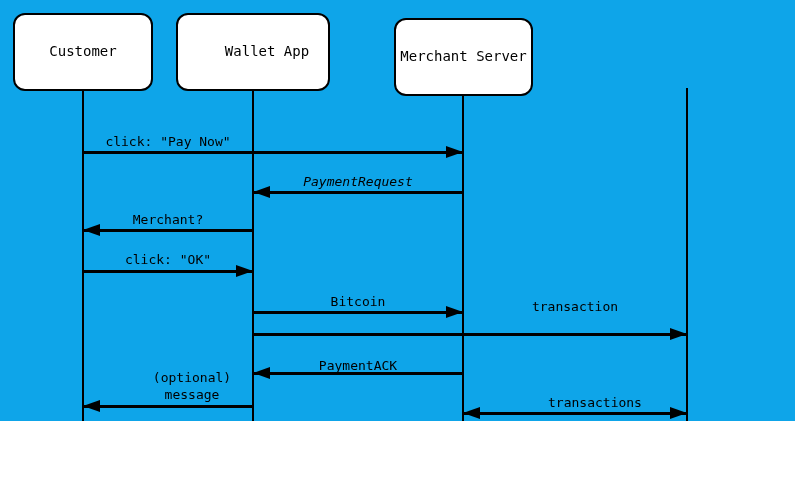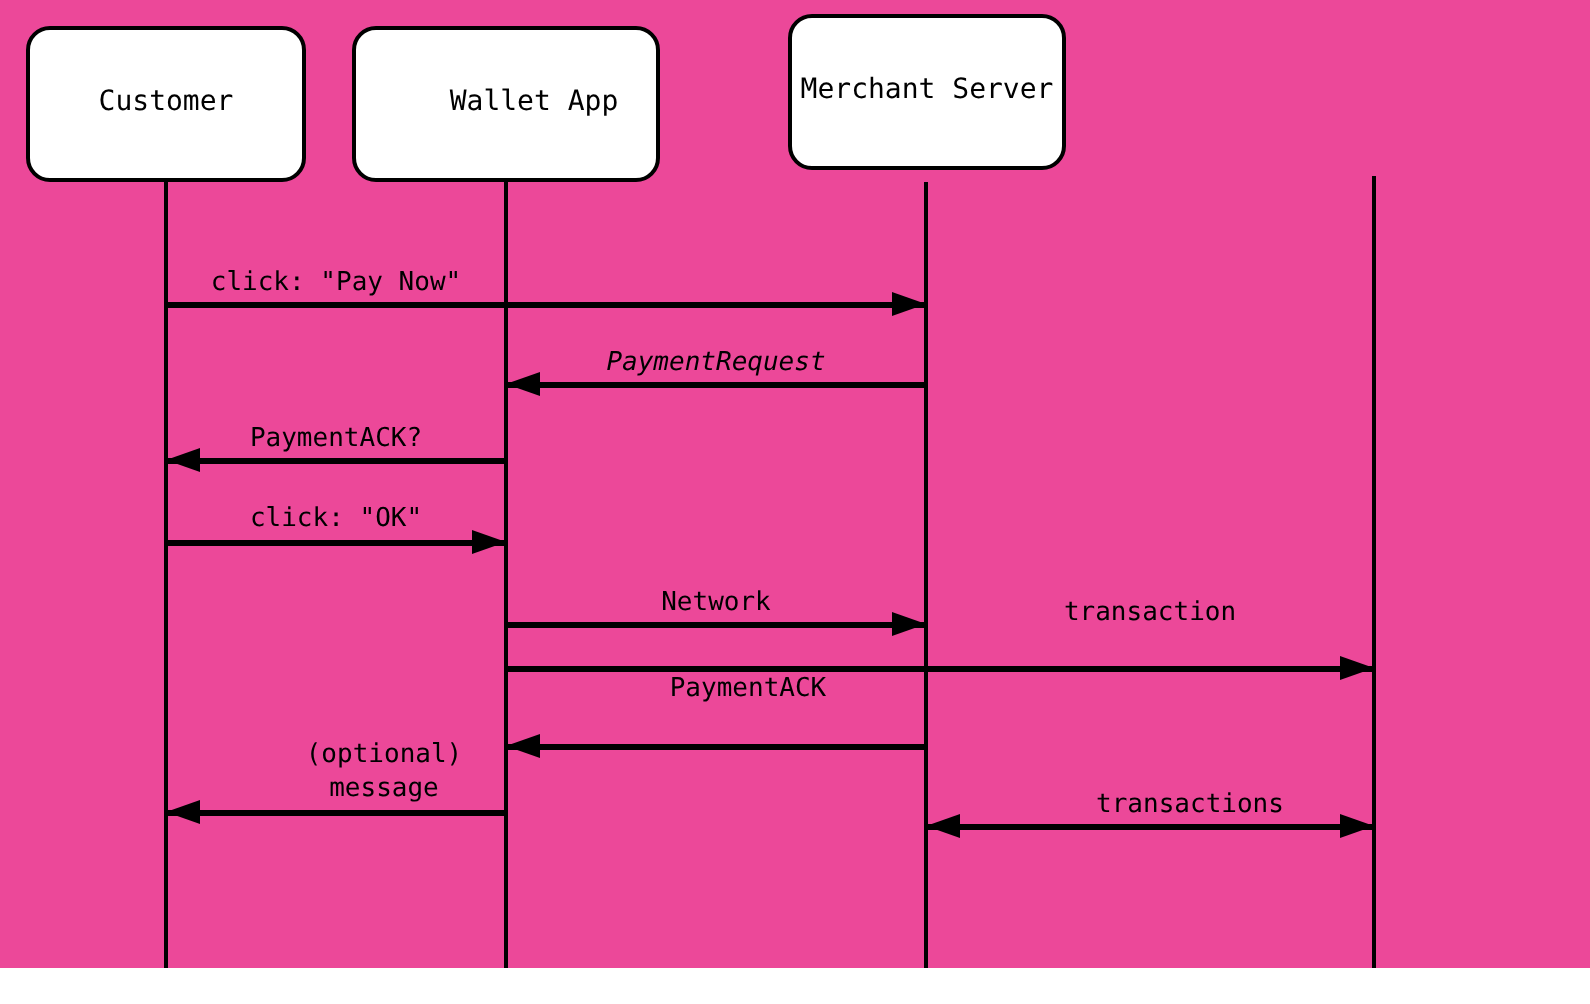--- a/index.html
+++ b/index.html
@@ -4,22 +4,22 @@
 <style>
   * { margin: 0; padding: 0; box-sizing: border-box; }
   html, body { background: #ffffff; }
   body {
     font-family: "DejaVu Sans Mono", "Liberation Mono", monospace;
     color: #000000;
   }
   .canvas {
     position: relative;
     width: 795px;
-    height: 484px;
-    background: #ec4899;
+    height: 421px;
+    background: #0ea5e9;
     overflow: hidden;
   }
   .pbox {
     position: absolute;
     border: 2px solid #000000;
     border-radius: 12px;
     background: #ffffff;
     display: flex;
     align-items: center;
     justify-content: center;
@@ -68,21 +68,21 @@
 <div class="canvas">
 
   <div class="pbox" style="left:13px; top:13px; width:140px; height:78px;">
     <span>Customer</span>
   </div>
 
   <div class="pbox" style="left:176px; top:13px; width:154px; height:78px;padding-left:28px;">
     <span>Wallet App</span>
   </div>
 
-  <div class="pbox" style="left:394px; top:7px; width:139px; height:78px;align-items:center;">
+  <div class="pbox" style="left:394px; top:18px; width:139px; height:78px;align-items:center;">
     <span>Merchant Server</span>
   </div>
 
 
   <div class="lifeline" style="left:82px; top:91px; height:411px;"></div>
   <div class="lifeline" style="left:252px; top:91px; height:411px;"></div>
   <div class="lifeline" style="left:462px; top:91px; height:411px;"></div>
   <div class="lifeline" style="left:686px; top:88px; height:414px;"></div>
 
   <div>
@@ -91,45 +91,45 @@
     <div class="ah ah-r" style="left:446px; top:146px;"></div>
   </div>
 
   <div>
     <div class="msg-label" style="left:253px; top:173px; width:210px;font-style:italic;">PaymentRequest</div>
     <div class="msg-line" style="left:253px; top:191px; width:210px;"></div>
     <div class="ah ah-l" style="left:253px; top:186px;"></div>
   </div>
 
   <div>
-    <div class="msg-label" style="left:83px; top:211px; width:170px;">PaymentACK?</div>
+    <div class="msg-label" style="left:83px; top:211px; width:170px;">Merchant?</div>
     <div class="msg-line" style="left:83px; top:229px; width:170px;"></div>
     <div class="ah ah-l" style="left:83px; top:224px;"></div>
   </div>
 
   <div>
     <div class="msg-label" style="left:83px; top:251px; width:170px;">click: "OK"</div>
     <div class="msg-line" style="left:83px; top:270px; width:170px;"></div>
     <div class="ah ah-r" style="left:236px; top:265px;"></div>
   </div>
 
   <div>
-    <div class="msg-label" style="left:253px; top:293px; width:210px;">Network</div>
+    <div class="msg-label" style="left:253px; top:293px; width:210px;">Bitcoin</div>
     <div class="msg-line" style="left:253px; top:311px; width:210px;"></div>
     <div class="ah ah-r" style="left:446px; top:306px;"></div>
   </div>
 
   <div>
     <div class="msg-label" style="left:463px; top:298px; width:224px;">transaction</div>
     <div class="msg-line" style="left:253px; top:333px; width:434px;"></div>
     <div class="ah ah-r" style="left:670px; top:328px;"></div>
   </div>
 
   <div>
-    <div class="msg-label" style="left:253px; top:336px; width:210px;margin-left:16px;">PaymentACK</div>
+    <div class="msg-label" style="left:253px; top:357px; width:210px;">PaymentACK</div>
     <div class="msg-line" style="left:253px; top:372px; width:210px;"></div>
     <div class="ah ah-l" style="left:253px; top:367px;"></div>
   </div>
 
   <div>
     <div class="msg-label" style="left:83px; top:369px; width:170px;padding-left:48px;">(optional)
 message</div>
     <div class="msg-line" style="left:83px; top:405px; width:170px;"></div>
     <div class="ah ah-l" style="left:83px; top:400px;"></div>
   </div>

